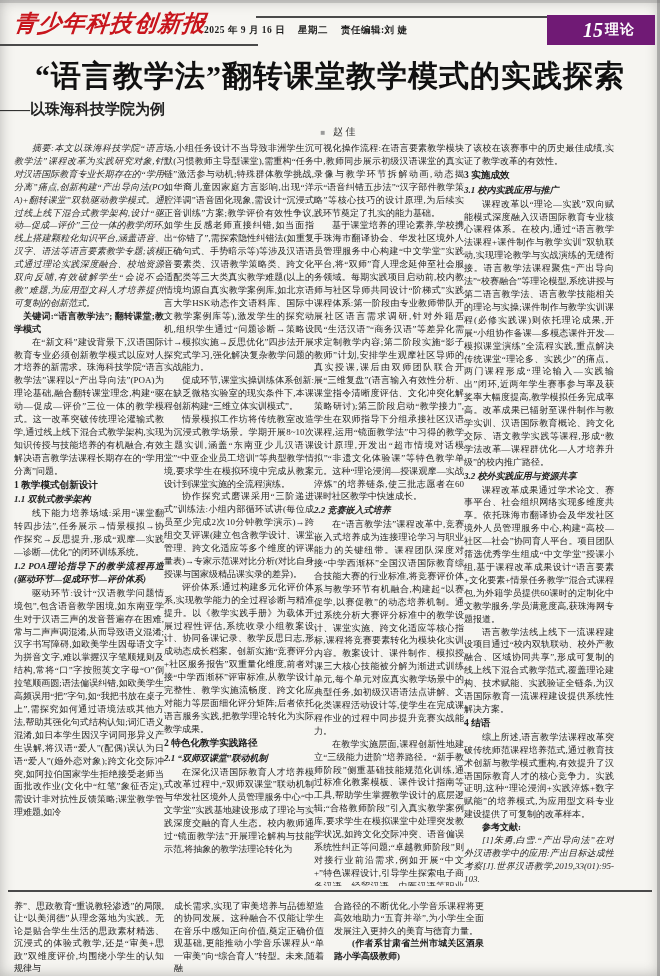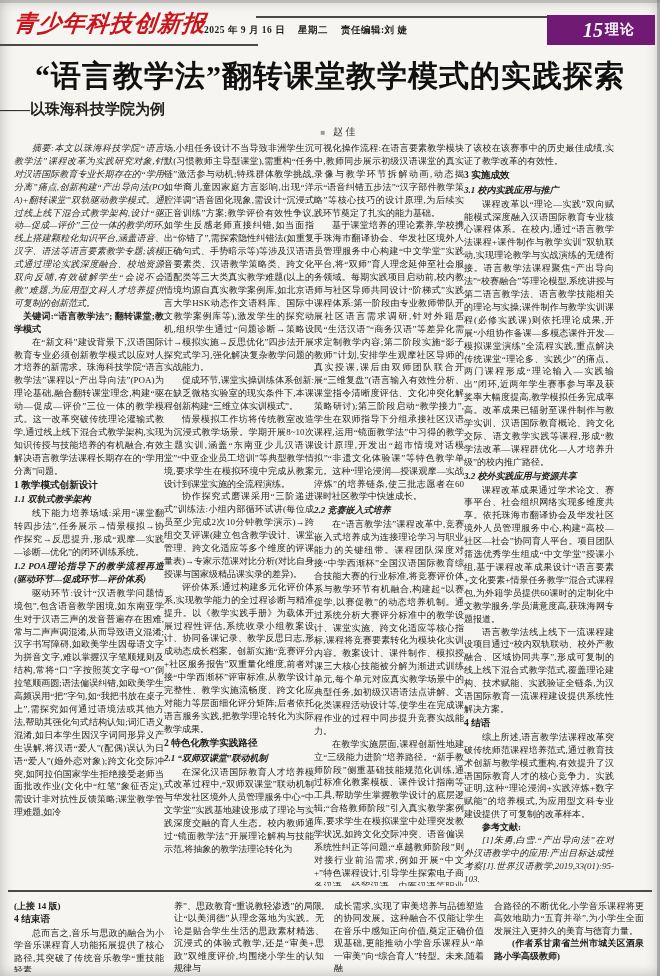--- a/index.html
+++ b/index.html
@@ -120,25 +120,20 @@
         <p class="blk blk-refhead">参考文献:</p>
         <p class="blk blk-ref">[1]朱勇,白雪.“产出导向法”在对外汉语教学中的应用:产出目标达成性考察[J].世界汉语教学,2019,33(01):95-103.</p>
         <p class="blk blk-ref">[2]汤继.交际语言教学法在高校英语教学中的应用[J].学周刊,2024(22):42-45</p>
       </div>
   </div>
 
   <div class="divider"></div>
 
   <div class="cols cols-bottom">
     <div class="col">
-        <p class="blk blk-lead">(上接 14 版)</p>
-        <p class="blk blk-h1">4 结束语</p>
-        <p class="blk blk-para">总而言之,音乐与思政的融合为小学音乐课程育人功能拓展提供了核心路径,其突破了传统音乐教学“重技能轻素</p>
-      </div>
-    <div class="col">
         <p class="blk blk-cont">养”、思政教育“重说教轻渗透”的局限,让“以美润德”从理念落地为实践。无论是贴合学生生活的思政素材精选、沉浸式的体验式教学,还是“审美+思政”双维度评价,均围绕小学生的认知规律与</p>
       </div>
     <div class="col">
         <p class="blk blk-cont">成长需求,实现了审美培养与品德塑造的协同发展。这种融合不仅能让学生在音乐中感知正向价值,奠定正确价值观基础,更能推动小学音乐课程从“单一审美”向“综合育人”转型。未来,随着融</p>
       </div>
     <div class="col">
         <p class="blk blk-cont">合路径的不断优化,小学音乐课程将更高效地助力“五育并举”,为小学生全面发展注入更持久的美育与德育力量。</p>
         <p class="blk blk-author">(作者系甘肃省兰州市城关区酒泉路小学高级教师)</p>
       </div>
   </div>

